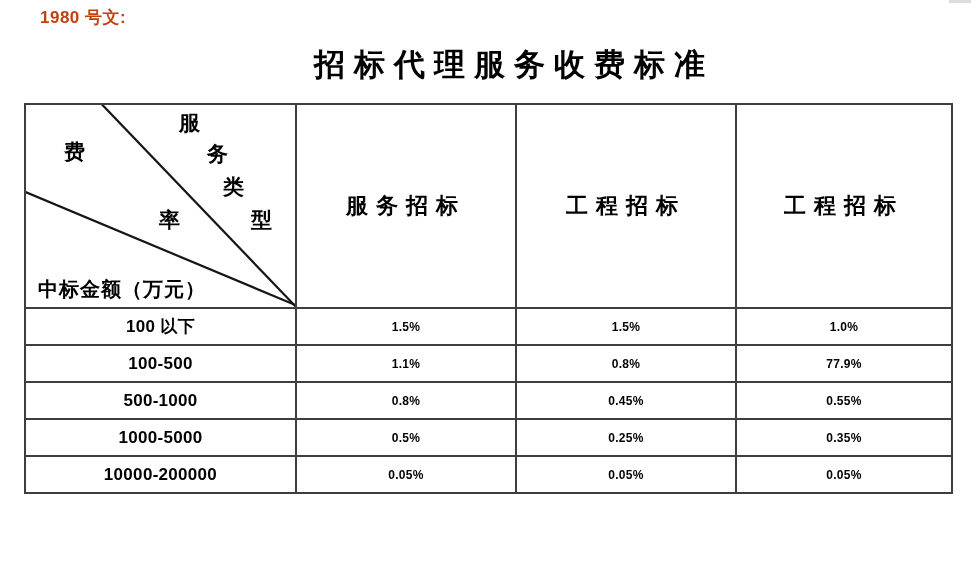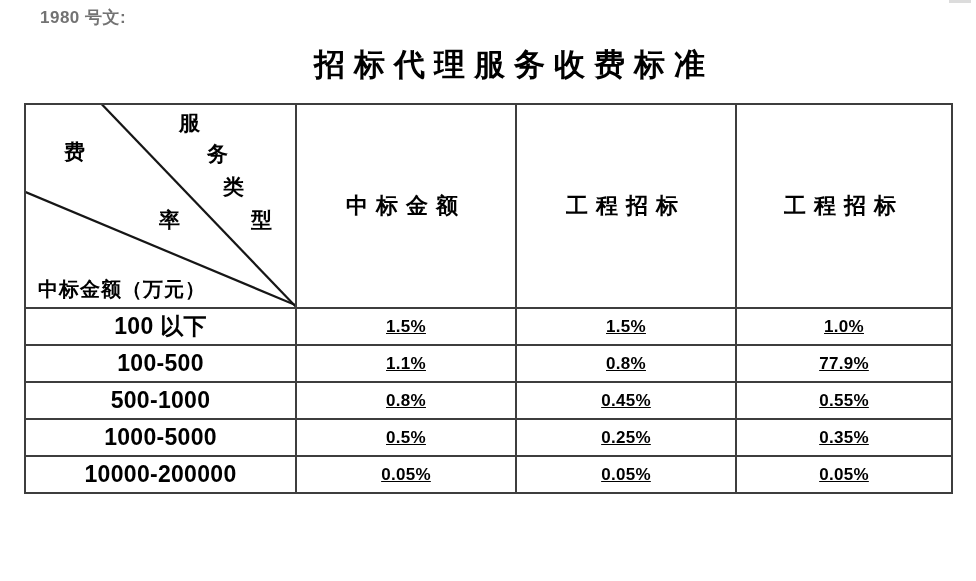--- a/index.html
+++ b/index.html
@@ -7,21 +7,21 @@
     width:976px;height:581px;
     background:#ffffff;
     position:relative;
     overflow:hidden;
     font-family:"Liberation Sans","DejaVu Sans",sans-serif;
     color:#000;
   }
   .doc-label{
     position:absolute;left:40px;top:6px;
     font-family:"Liberation Sans","DejaVu Sans",sans-serif;
-    font-weight:700;font-size:17px;color:#737373;
+    font-weight:700;font-size:17px;color:#c2410c;
     letter-spacing:0.5px;
   }
   .page-title{
     position:absolute;left:0;top:44px;width:100%;
     text-align:center;
     transform:translateX(26px);
     font-family:"Liberation Serif","DejaVu Serif",serif;
     font-weight:700;font-size:31px;color:#000;
     letter-spacing:9px;
     white-space:nowrap;
@@ -67,28 +67,27 @@
   .pos-xing{left:225px;top:105px;}
   .pos-fee {left:38px;top:37px;}
   .pos-rate{left:133px;top:105px;}
   .amount-label{
     position:absolute;left:12px;top:171px;
     font-family:"Liberation Serif","DejaVu Serif",serif;
     font-weight:700;font-size:20px;color:#000;
     letter-spacing:1px;white-space:nowrap;
   }
   td.range-cell{
-    font-size:23px;font-weight:600;color:#000;
+    font-size:17px;font-weight:600;color:#000;
     letter-spacing:0.3px;
     border-radius:14px;
   }
   td.value-cell{
-    font-size:17px;font-weight:600;color:#000;
+    font-size:12px;font-weight:600;color:#000;
     letter-spacing:0.3px;
-    text-decoration:underline;
   }
 </style>
 </head>
 <body>
 
 <div class="doc-label">1980 号文:</div>
 
 <div class="page-title">招标代理服务收费标准</div>
 
 <div class="edge-artifact"></div>
@@ -108,21 +107,21 @@
           <line x1="-8" y1="83" x2="272" y2="200" stroke="#161616" stroke-width="2.2"></line>
         </svg>
         <span class="diag-char pos-fu">服</span>
         <span class="diag-char pos-wu">务</span>
         <span class="diag-char pos-lei">类</span>
         <span class="diag-char pos-xing">型</span>
         <span class="diag-char pos-fee">费</span>
         <span class="diag-char pos-rate">率</span>
         <span class="amount-label">中标金额（万元）</span>
       </td>
-      <th class="col-head">中标金额</th>
+      <th class="col-head">服务招标</th>
       <th class="col-head">工程招标</th>
       <th class="col-head">工程招标</th>
     </tr>
 
     <tr class="data-row">
       <td class="range-cell">100 以下</td>
       <td class="value-cell">1.5%</td>
       <td class="value-cell">1.5%</td>
       <td class="value-cell">1.0%</td>
     </tr>

